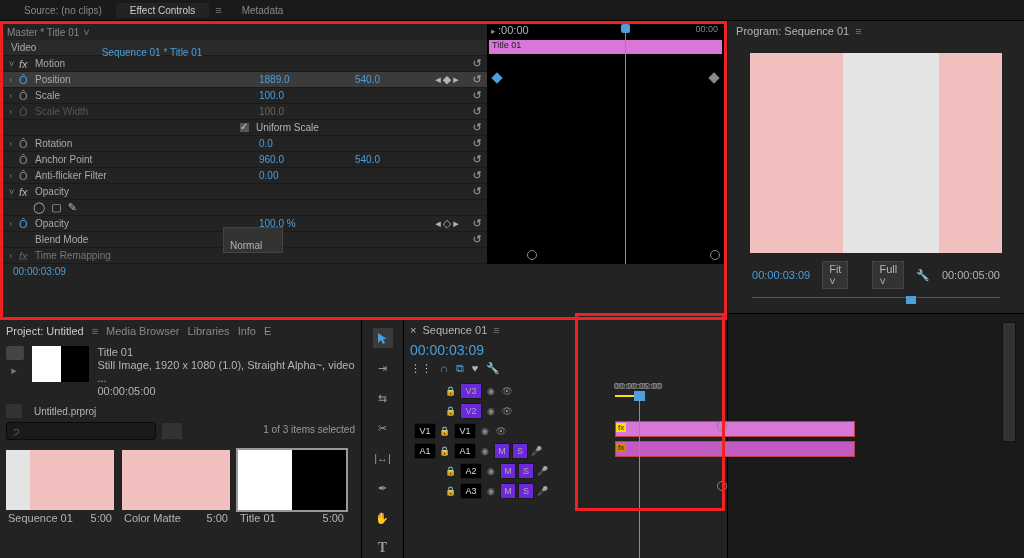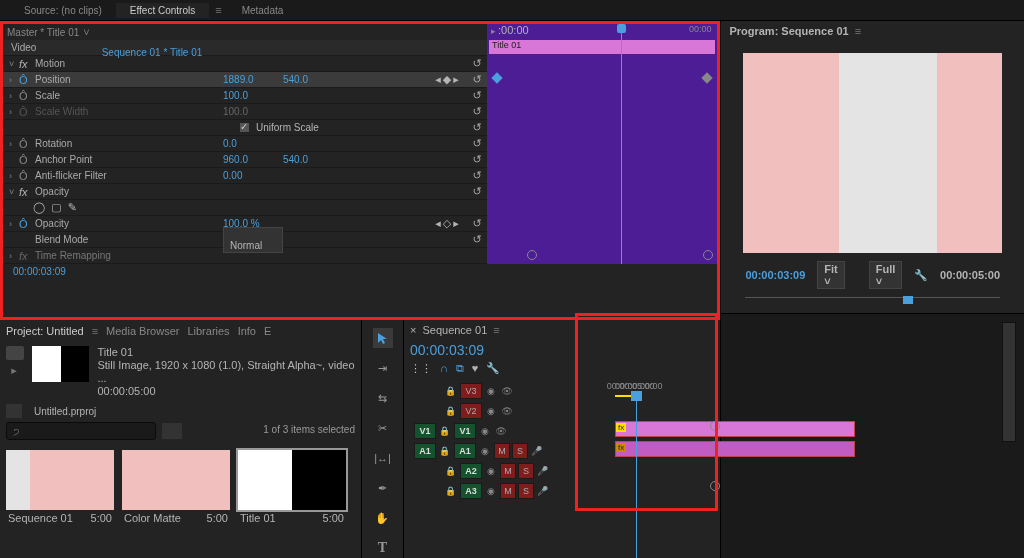--- a/index.html
+++ b/index.html
@@ -13,33 +13,33 @@
 .effect-controls { background: #232323; height: 320px; position: relative; border: 3px solid #e22; border-right: 3px solid #e22; }
 .ec-header { display: flex; align-items: center; height: 16px; padding: 0 4px; background: #232323; }
 .ec-header .source { color: #888; font-size: 10px; }
 .ec-header .seq { color: #4a9fdd; font-size: 10px; margin-left: 8px; margin-top: 40px; }
 .ec-row { display: flex; align-items: center; height: 16px; padding-left: 6px; border-bottom: 1px solid #1a1a1a; }
 .ec-row.group { background: #2a2a2a; }
 .ec-row.highlight { background: #3b3b3b; }
 .ec-arrow { width: 10px; color: #888; font-size: 9px; }
 .ec-stopwatch { width: 14px; color: #888; }
 .ec-label { flex: 0 0 190px; font-size: 10px; color: #aaa; padding-left: 2px; }
-.ec-val { flex: 0 0 60px; color: #4a9fdd; font-size: 10px; }
+.ec-val { flex: 0 0 60px; color: #4a9fdd; font-size: 10px; margin-left: 36px; }
 .ec-val.sub { color: #666; }
 .ec-nav { width: 40px; display: flex; justify-content: center; gap: 2px; font-size: 9px; color: #888; }
 .ec-reset { width: 20px; text-align: center; font-size: 11px; color: #aaa; }
-.ec-timeline { flex: 1; position: relative; background: #4c1d95; }
+.ec-timeline { flex: 1; position: relative; background: #000000; }
 .ec-ruler { display: flex; height: 16px; }
 .title-clip { position: absolute; top: 16px; left: 2px; right: 2px; height: 14px; background: #d877d8; color: #222; font-size: 9px; padding-left: 3px; }
 .playhead-ec { position: absolute; top: 0; bottom: 0; left: 58%; width: 1px; background: #4a9fdd; }
 .playhead-ec::before { content: ''; position: absolute; top: 0; left: -4px; width: 9px; height: 9px; background: #4a9fdd; border-radius: 2px; }
 .keyframe { position: absolute; width: 8px; height: 8px; background: #4a9fdd; transform: rotate(45deg); }
 .ec-footer { display: flex; justify-content: space-between; padding: 2px 10px; height: 18px; }
 .ec-footer .tc { color: #4a9fdd; font-size: 10px; }
-.program-panel { padding: 2px 8px; font-weight: bold; }
+.program-panel { padding: 2px 8px; }
 .program-header { height: 16px; display: flex; align-items: center; font-size: 10px; }
 .program-monitor { margin: 14px 14px 4px 14px; height: 200px; background: #000; position: relative; display: flex; }
 .pm-left { width: 37%; background: #f2bfbf; }
 .pm-center { width: 38%; background: #e4e4e4; }
 .pm-right { flex: 1; background: #f2bfbf; }
 .program-controls { display: flex; align-items: center; gap: 12px; padding: 4px 16px; font-size: 10px; }
 .program-controls .tc1 { color: #4a9fdd; }
 .program-controls .sel { background: #333; padding: 1px 6px; border: 1px solid #444; }
 .program-ruler { margin: 4px 16px; height: 10px; border-top: 1px solid #555; position: relative; }
 .program-ruler .ph { position: absolute; left: 62%; top: -2px; width: 10px; height: 8px; background: #4a9fdd; }
@@ -67,22 +67,22 @@
 .toolbar-vert { width: 42px; background: #232323; border-right: 1px solid #000; display: flex; flex-direction: column; align-items: center; padding-top: 8px; gap: 10px; }
 .tool-btn { width: 20px; height: 20px; display: flex; align-items: center; justify-content: center; color: #999; }
 .tool-btn.active { background: #3a3a3a; }
 .timeline-panel { flex: 1; background: #232323; padding: 2px 6px; position: relative; }
 .timeline-tabs { display: flex; align-items: center; gap: 6px; font-size: 10px; height: 16px; }
 .timeline-tc { color: #4a9fdd; font-size: 14px; margin: 4px 0; }
 .timeline-icons { display: flex; gap: 8px; margin-bottom: 6px; }
 .timeline-body { display: flex; position: relative; }
 .track-headers { width: 165px; }
 .track-row { display: flex; align-items: center; height: 20px; gap: 2px; padding: 0 4px; }
-.track-btn { width: 22px; height: 16px; background: #7f1d1d; border: 1px solid #1a1a1a; font-size: 9px; text-align: center; line-height: 14px; color: #aaa; }
-.track-btn.blue { background: #14532d; color: #ddd; font-weight: bold; }
+.track-btn { width: 22px; height: 16px; background: #6d28d9; border: 1px solid #1a1a1a; font-size: 9px; text-align: center; line-height: 14px; color: #aaa; }
+.track-btn.blue { background: #000000; color: #ddd; }
 .track-btn.sm { width: 16px; }
 .track-icn { width: 14px; color: #888; font-size: 9px; text-align: center; }
 .timeline-tracks { flex: 1; position: relative; }
 .red-box { position: absolute; border: 3px solid #e22; pointer-events: none; z-index: 10; }
 .tl-ruler { height: 18px; position: relative; }
 .tl-time-label { position: absolute; font-size: 9px; color: #888; top: 0; }
 .tl-yellow-bar { position: absolute; top: 14px; left: 40px; right: 80px; height: 2px; background: #fd0; }
 .tl-playhead { position: absolute; top: 10px; bottom: -140px; left: 44%; width: 1px; background: #4a9fdd; z-index: 5; }
 .tl-playhead::before { content: ''; position: absolute; top: 0; left: -5px; width: 11px; height: 10px; background: #4a9fdd; }
 .tl-clip { position: absolute; height: 16px; background: #d877d8; border: 1px solid #b44; font-size: 9px; color: #222; }

